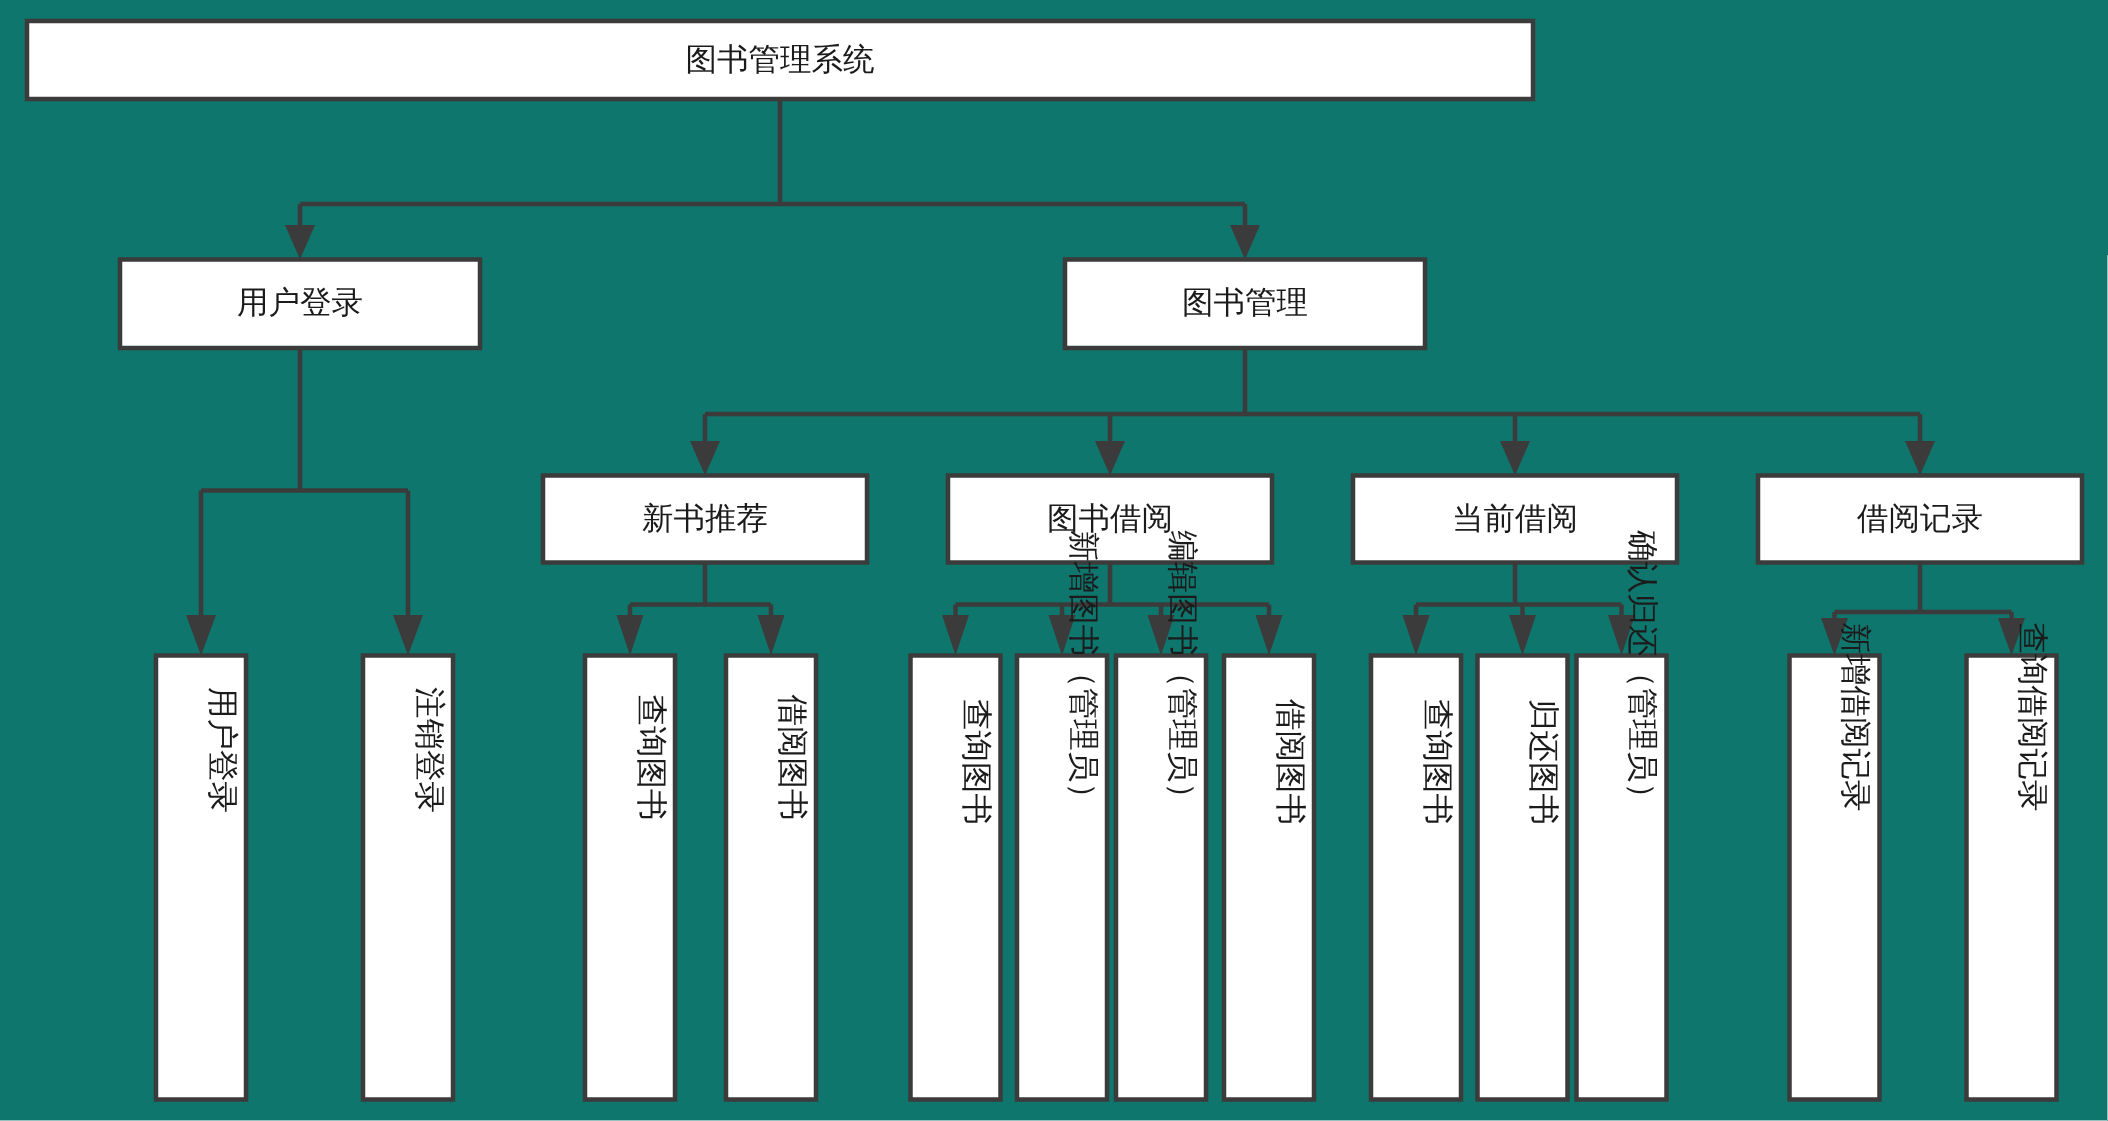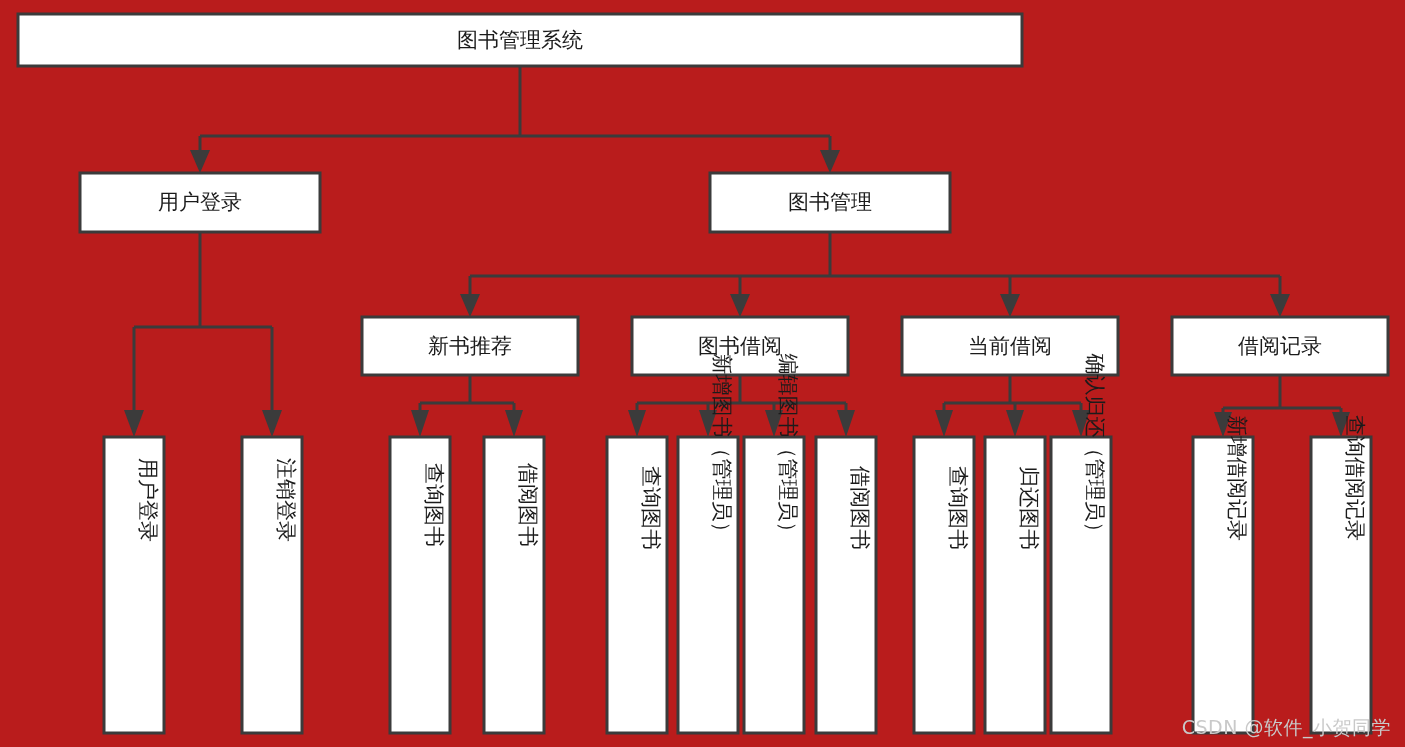--- a/index.html
+++ b/index.html
@@ -4,21 +4,21 @@
 <style>
   html, body {
     margin: 0;
     padding: 0;
     background: #ffffff;
   }
   #page {
     position: relative;
     width: 1405px;
     height: 747px;
-    background: #b91c1c;
+    background: #0f766e;
     font-family: "DejaVu Sans", "Liberation Sans", sans-serif;
     overflow: hidden;
   }
   svg#diagram {
     position: absolute;
     left: 0;
     top: 0;
     width: 1405px;
     height: 747px;
   }
@@ -219,15 +219,14 @@
       <rect class="node-box" x="1193" y="437" width="60" height="296"></rect>
       <text class="node-label-vert" transform="translate(1230,478) rotate(90)" x="0" y="0">新增借阅记录</text>
     </g>
     <g>
       <rect class="node-box" x="1311" y="437" width="60" height="296"></rect>
       <text class="node-label-vert" transform="translate(1348,478) rotate(90)" x="0" y="0">查询借阅记录</text>
     </g>
 
   </svg>
 
-  <div class="watermark">CSDN @软件_小贺同学</div>
 
 </div>
 
 </body></html>

